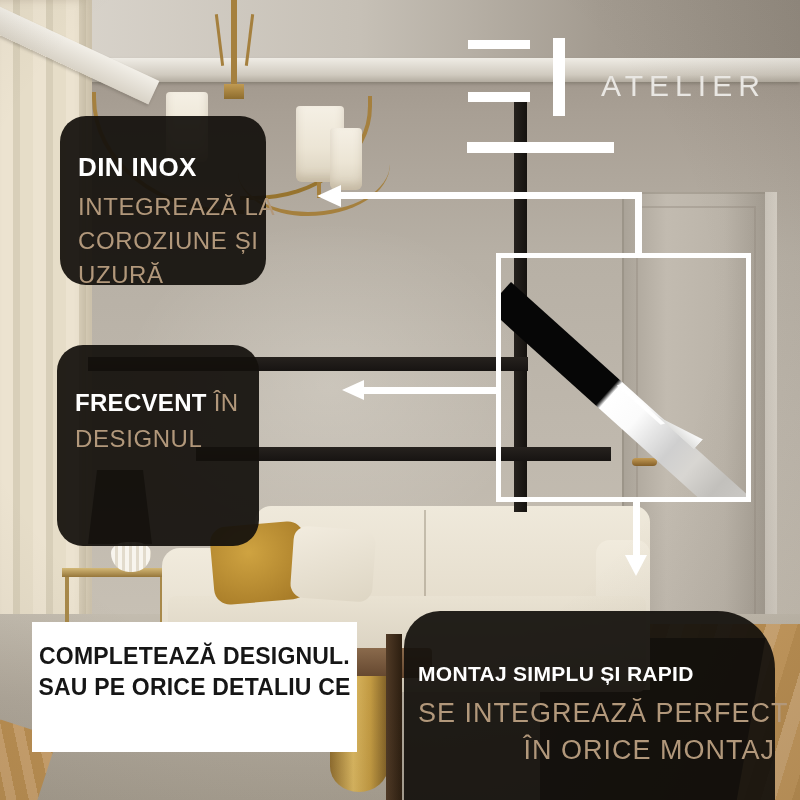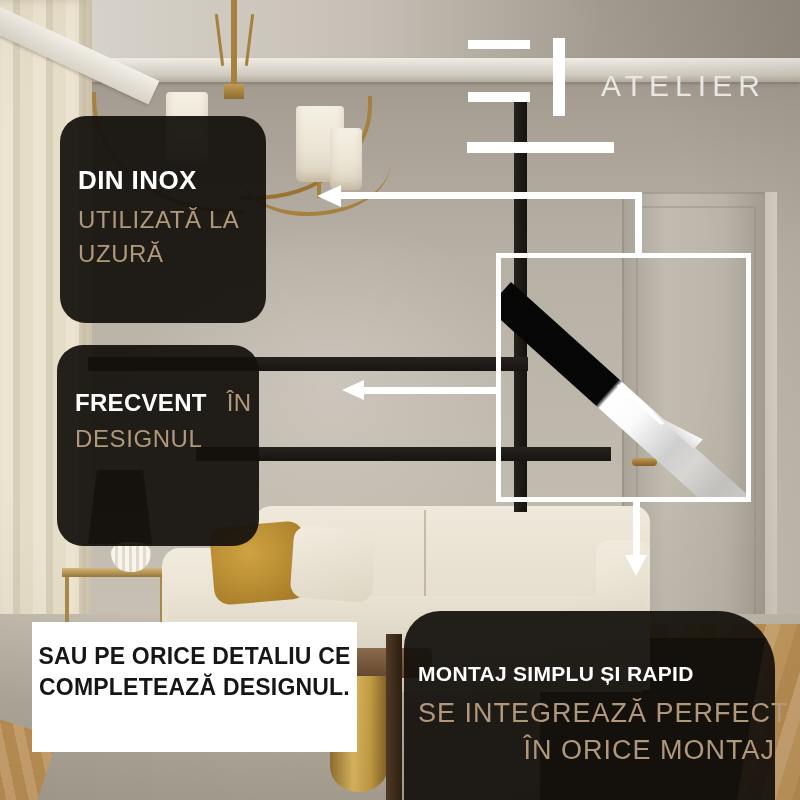--- a/index.html
+++ b/index.html
@@ -83,26 +83,26 @@
   
   .logo-bar{background:#fff;}
   .logo-bar1{left:468px;top:40px;width:62px;height:9px;}
   .logo-bar2{left:468px;top:92px;width:62px;height:10px;}
   .logo-barv{left:553px;top:38px;width:12px;height:78px;}
   .logo-bar3{left:467px;top:142px;width:147px;height:11px;}
   .brand{left:601px;top:69px;font-size:30px;font-weight:400;letter-spacing:6px;color:#e9e7e3;}
 
   
   .panel{background:rgba(19,16,12,.93);border-radius:26px;color:#fff;box-sizing:border-box;}
-  .panel-material{left:60px;top:116px;width:206px;height:207px;padding:49px 18px 0;}
+  .panel-material{left:60px;top:116px;width:206px;height:169px;padding:36px 18px 0;}
   .panel-usage{left:57px;top:345px;width:202px;height:201px;padding:40px 18px 0;}
   .ptitle{font-size:26px;font-weight:800;line-height:30px;letter-spacing:.4px;margin:0 0 8px;white-space:nowrap;}
   .pline{font-size:24px;font-weight:400;line-height:34px;letter-spacing:.6px;color:#b2987b;white-space:nowrap;}
   .uline{font-size:24px;font-weight:800;line-height:36px;letter-spacing:.3px;white-space:nowrap;}
-  .uline .tail{font-weight:400;color:#b2987b;margin-left:20px;}
+  .uline .tail{font-weight:400;color:#b2987b;margin-left:7px;}
   .uline-tan{font-size:24px;font-weight:400;line-height:36px;letter-spacing:.6px;color:#b2987b;white-space:nowrap;}
   .panel-apps{left:32px;top:622px;width:325px;height:130px;background:#ffffff;color:#161616;text-align:center;padding-top:19px;box-sizing:border-box;}
   .aline-txt{font-size:23px;font-weight:800;line-height:31px;letter-spacing:.2px;white-space:nowrap;}
   .panel-install{left:404px;top:611px;width:371px;height:200px;background:rgba(19,16,12,.93);border-radius:36px 58px 0 0;padding:30px 0 0 14px;box-sizing:border-box;color:#fff;}
   .ititle{font-size:21px;font-weight:700;line-height:34px;letter-spacing:.3px;white-space:nowrap;margin:16px 0 4px;}
   .iline{font-size:27px;font-weight:400;line-height:37px;letter-spacing:1px;color:#b2987b;white-space:nowrap;text-align:right;}
 </style>
 </head>
 <body>
 
@@ -173,32 +173,33 @@
   <div class="abs arrow-down-head"></div>
 
   <div class="abs logo-bar logo-bar1"></div>
   <div class="abs logo-bar logo-bar2"></div>
   <div class="abs logo-bar logo-barv"></div>
   <div class="abs logo-bar logo-bar3"></div>
   <div class="abs brand">ATELIER</div>
 
   <div class="abs panel panel-material">
     <div class="ptitle">DIN INOX</div>
-    <div class="pline">UTILIZATĂ LA</div>
+    <div class="pline">INTEGREAZĂ LA</div>
+    <div class="pline">COROZIUNE ȘI</div>
     <div class="pline">UZURĂ</div>
   </div>
 
   <div class="abs panel panel-usage">
     <div class="uline"><span>FRECVENT</span><span class="tail">ÎN</span></div>
     <div class="uline-tan">DESIGNUL</div>
   </div>
 
   <div class="abs panel-apps">
+    <div class="aline-txt">COMPLETEAZĂ DESIGNUL.</div>
     <div class="aline-txt">SAU PE ORICE DETALIU CE</div>
-    <div class="aline-txt">COMPLETEAZĂ DESIGNUL.</div>
   </div>
 
   <div class="abs panel-install">
     <div class="ititle">MONTAJ SIMPLU ȘI RAPID</div>
     <div class="iline">SE INTEGREAZĂ PERFECT</div>
     <div class="iline">ÎN ORICE MONTAJ</div>
   </div>
 
 </div>
 

